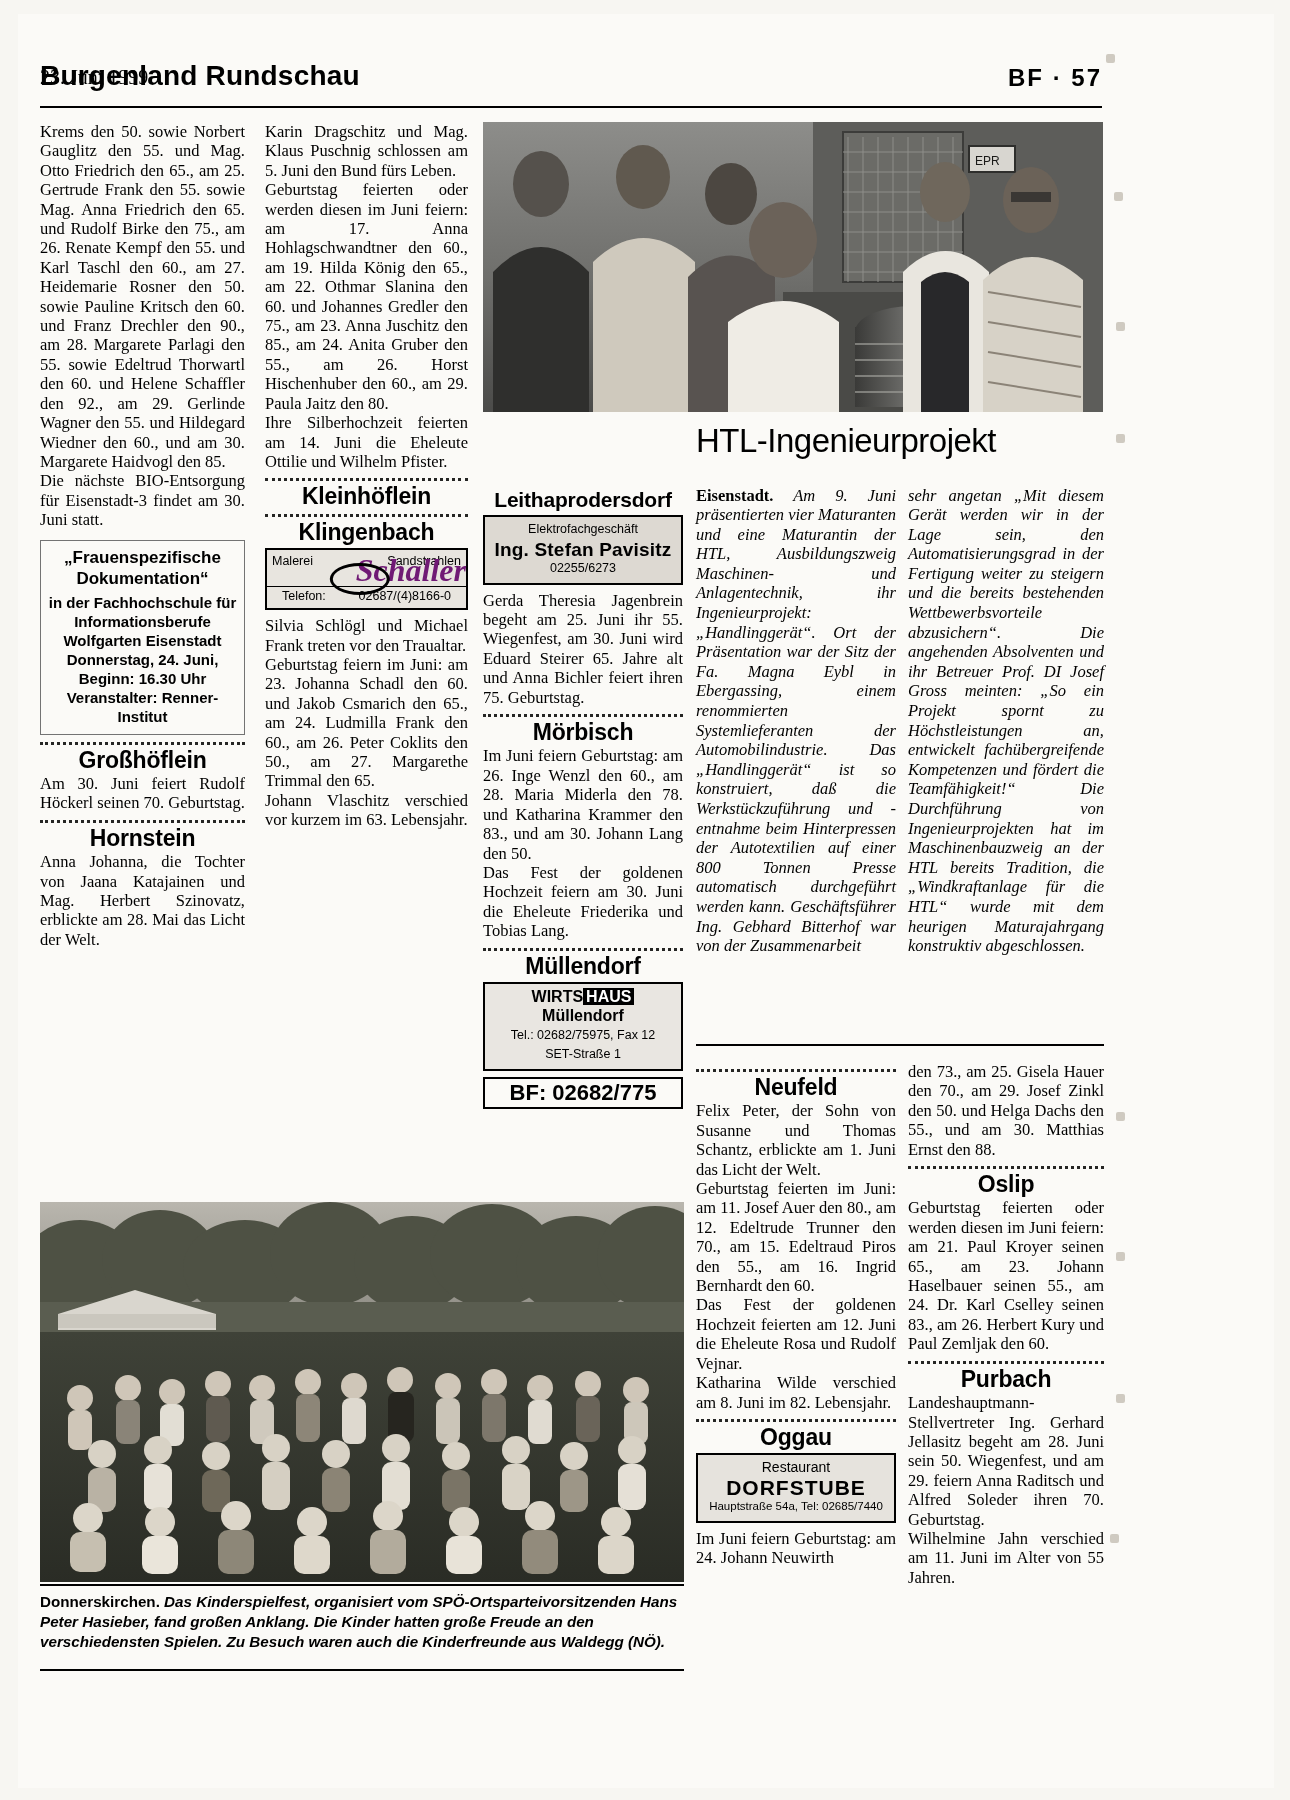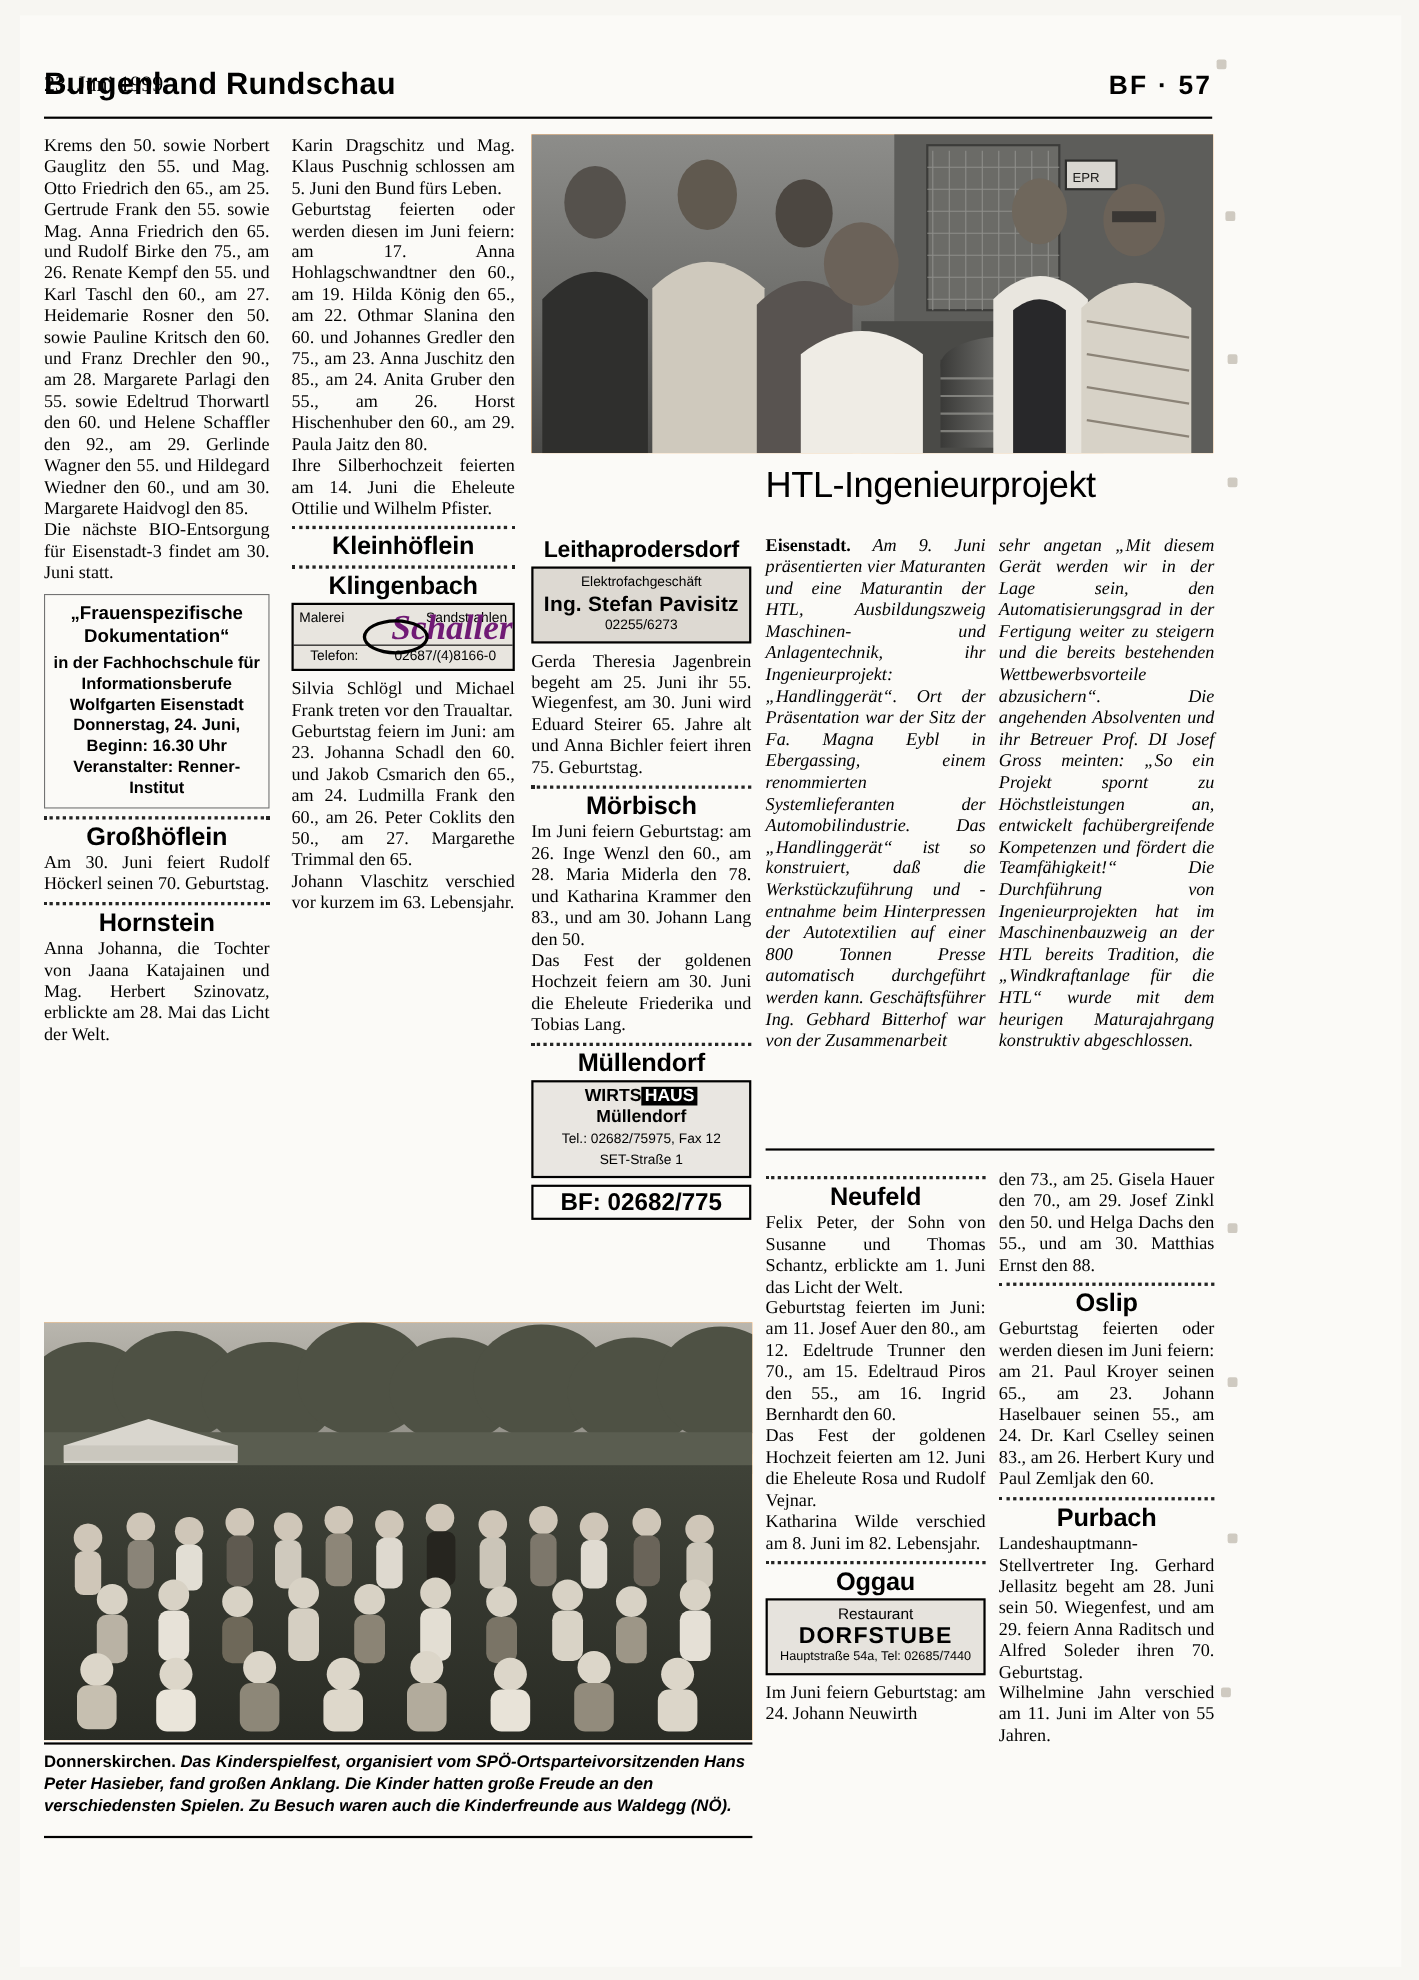--- a/index.html
+++ b/index.html
@@ -192,21 +192,21 @@
     text-align: center;
     padding: 3px 4px 4px 4px;
   }
   .ad-oggau .l1 { font-size: 14px; }
   .ad-oggau .l2 { font-size: 21px; font-weight: bold; letter-spacing: 1px; }
   .ad-oggau .l3 { font-size: 11.5px; }
 
   
   .photo {
     position: absolute;
-    background: #fdba74;
+    background: #22c55e;
     overflow: hidden;
   }
   #photo-top {
     left: 465px; top: 108px; width: 620px; height: 290px;
   }
   #photo-bottom {
     left: 22px; top: 1188px; width: 644px; height: 380px;
   }
   .caption {
     position: absolute;

